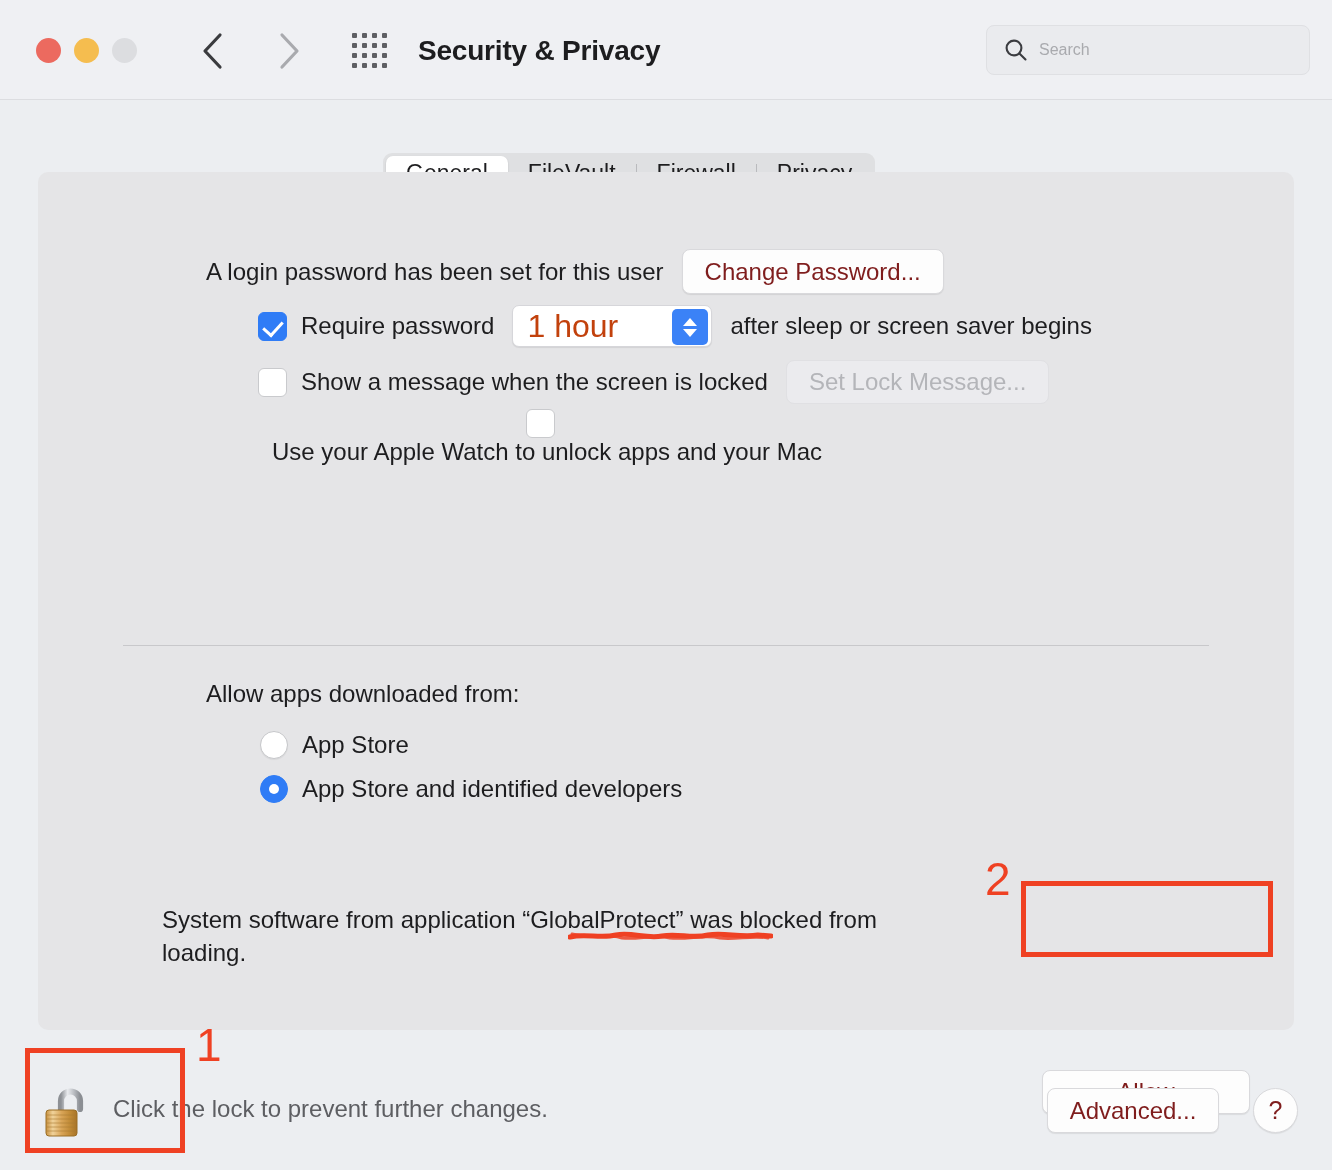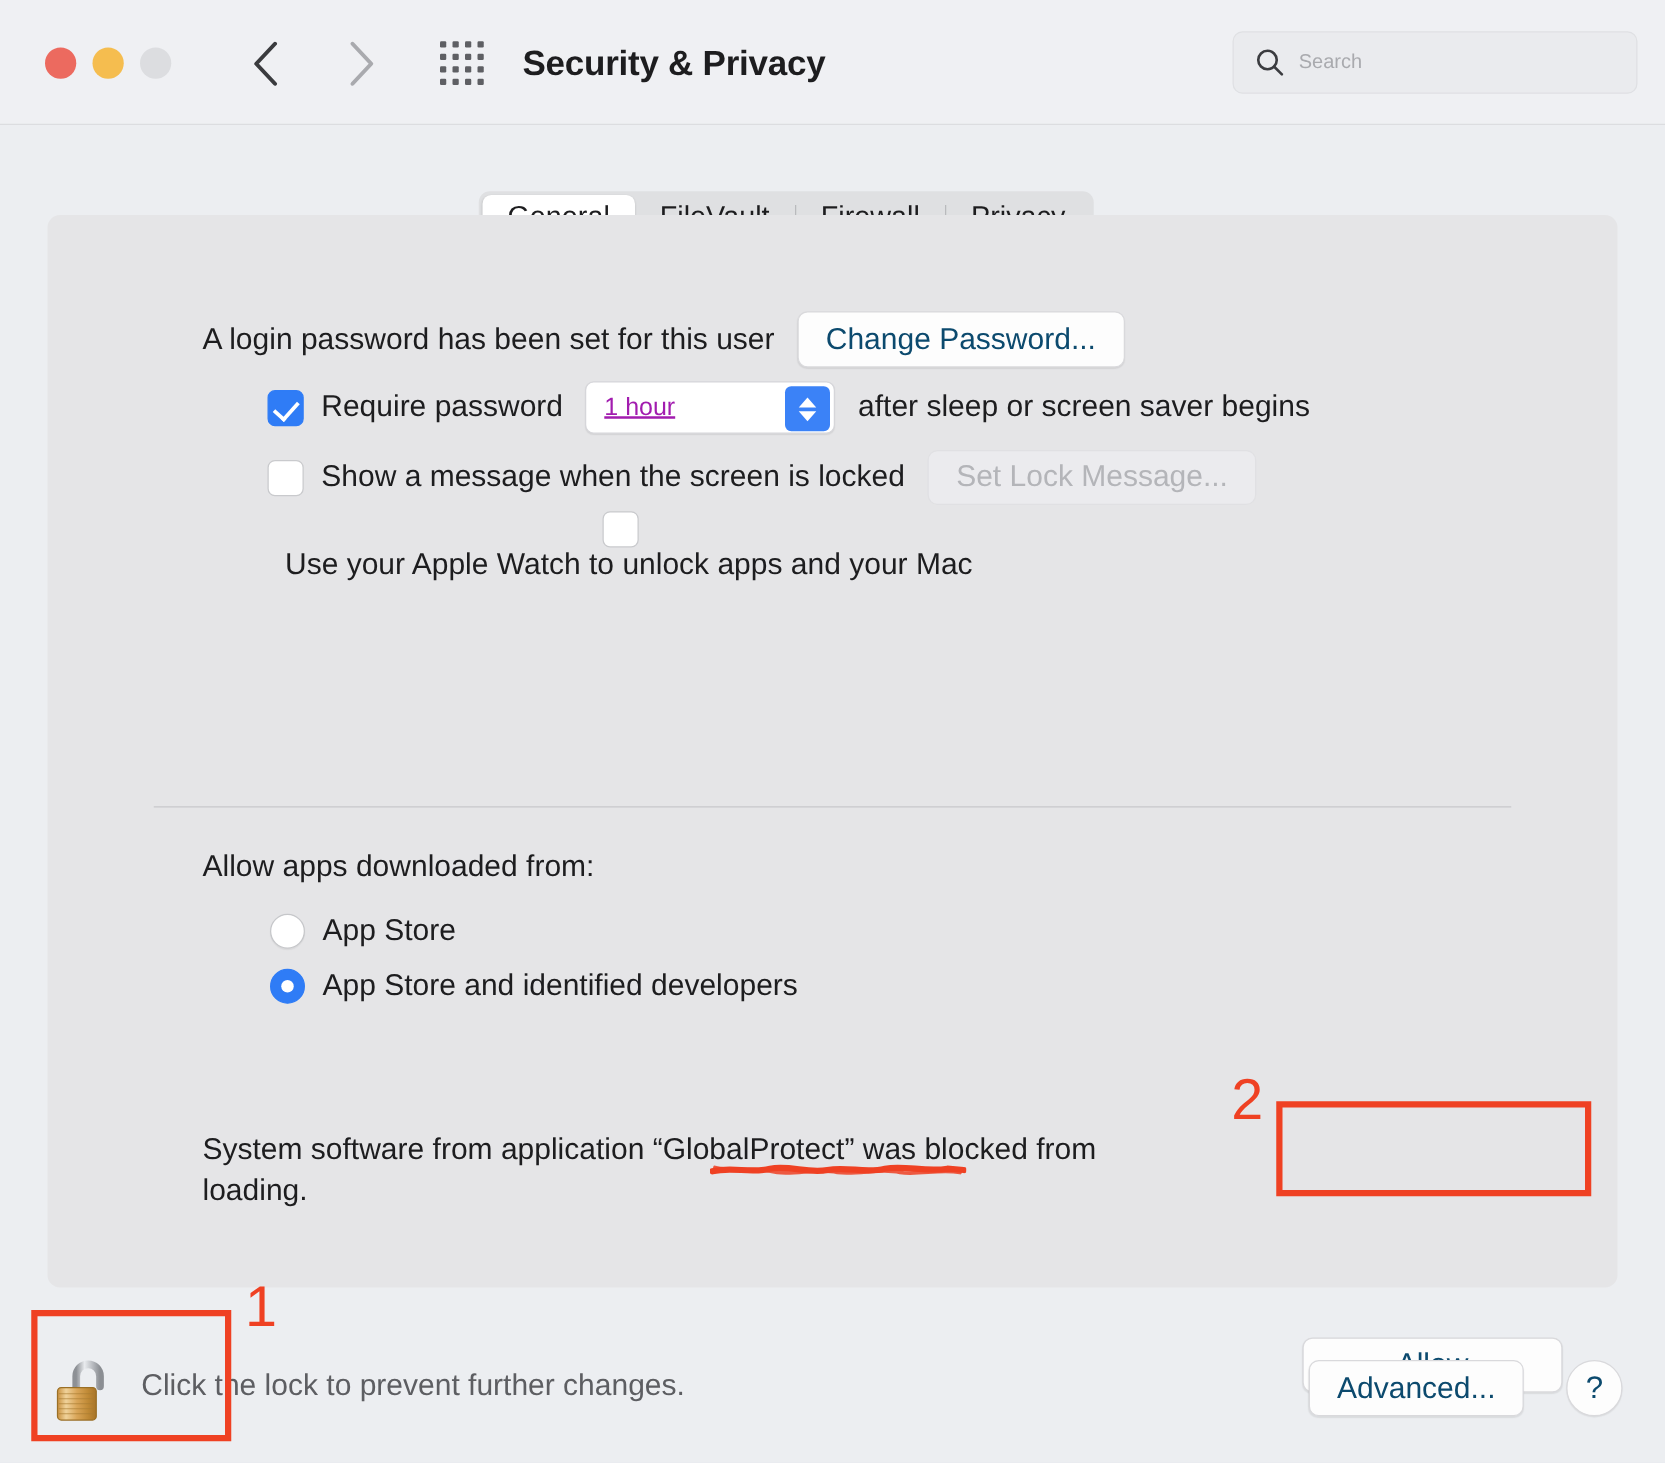--- a/index.html
+++ b/index.html
@@ -98,30 +98,30 @@
   .tabsep { width: 1px; height: 20px; background: #b9babd; }
 
   
   .panel {
     position: absolute; left: 38px; top: 172px;
     width: 1256px; height: 858px;
     background: #e5e5e7;
     border-radius: 10px;
   }
 
-  .row { position: absolute; display: flex; align-items: center; }
+  .row { position: absolute; display: flex; align-items: center; margin-left: 44px; }
 
   .lbl { font-size: 24px; color: #1d1d1f; white-space: nowrap; }
 
   .btn {
     background: #fdfdfd;
     border: 1px solid #d9d9dc;
     border-radius: 8px;
     font-family: "Liberation Sans", sans-serif;
-    font-size: 24px; color: #0c4a6e;
+    font-size: 24px; color: #7f1d1d;
     box-shadow: 0 1px 1px rgba(0,0,0,0.08);
     white-space: nowrap;
     display: flex; align-items: center; justify-content: center;
   }
   .btn.disabled {
     background: #ebebee; color: #b4b5b9;
     border-color: #e0e0e3; box-shadow: none;
   }
 
   
@@ -152,21 +152,21 @@
   .popup {
     height: 42px; width: 200px;
     background: #ffffff;
     border: 1px solid #d6d6da;
     border-radius: 7px;
     box-shadow: 0 1px 1px rgba(0,0,0,0.08);
     display: flex; align-items: center;
     padding-left: 14px;
     position: relative;
   }
-  .popup-val { font-size: 20px; color: #a21caf; text-decoration: underline; }
+  .popup-val { font-size: 32px; color: #c2410c; }
   .popup-stepper {
     position: absolute; right: 3px; top: 3px;
     width: 36px; height: 36px;
     background: #3b82f7; border-radius: 5px;
     display: flex; flex-direction: column;
     align-items: center; justify-content: center; gap: 3px;
   }
   .chev { width: 0; height: 0; border-left: 7px solid transparent; border-right: 7px solid transparent; }
   .chev-up { border-bottom: 8px solid #fff; }
   .chev-dn { border-top: 8px solid #fff; }

